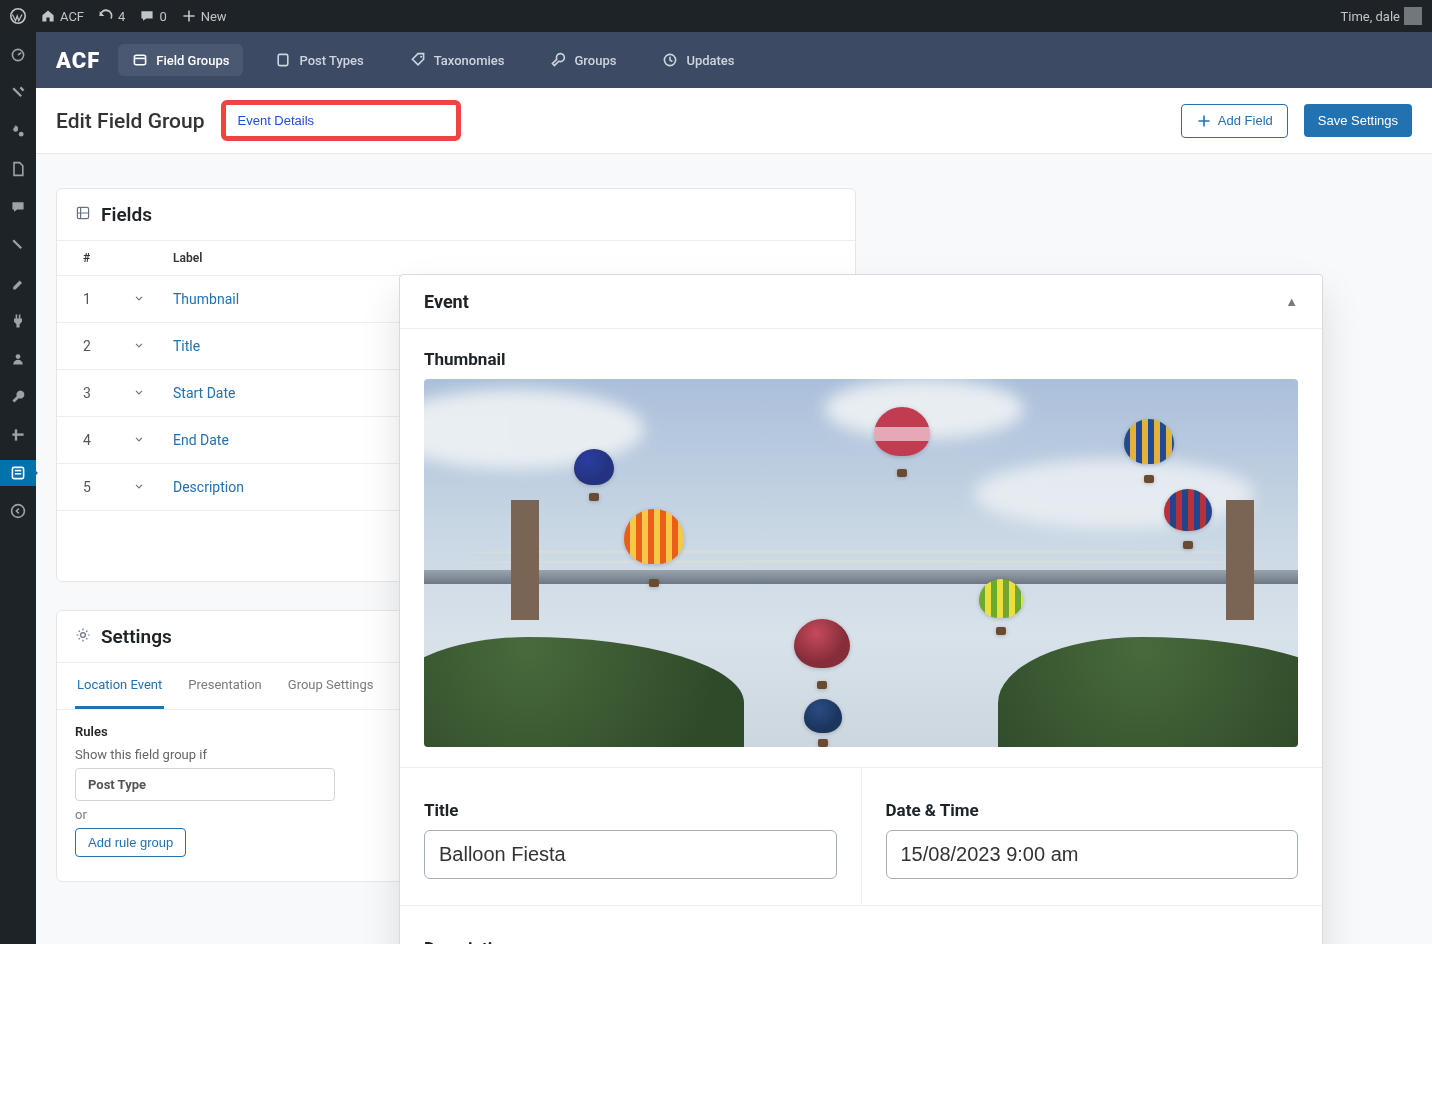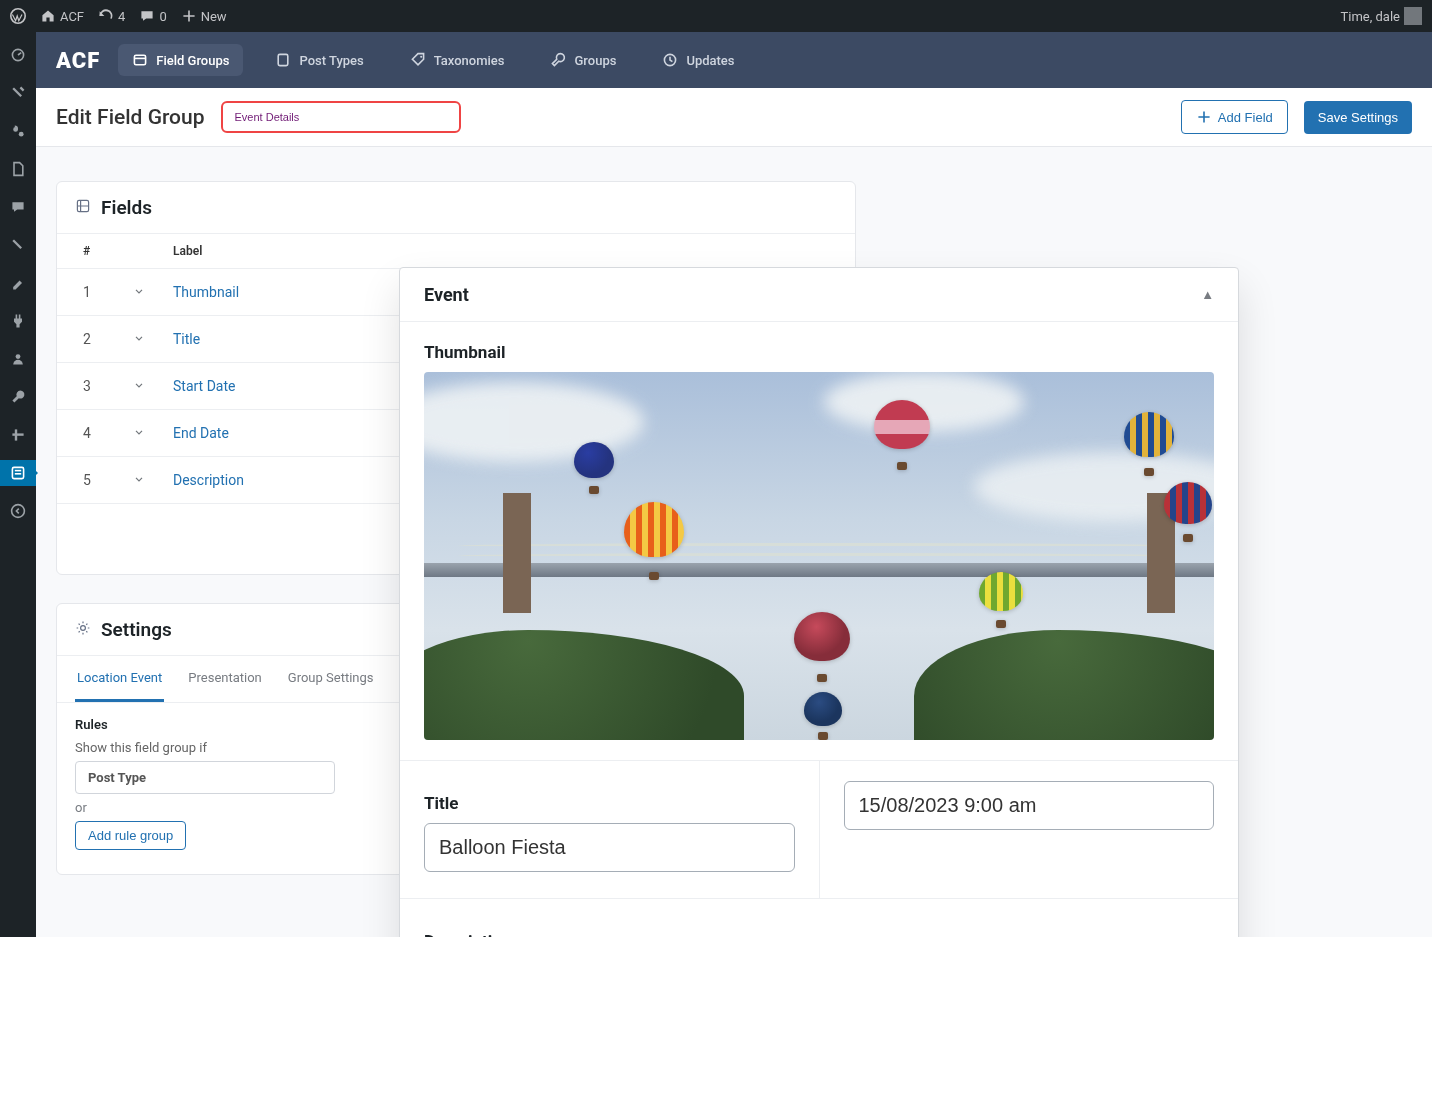--- a/index.html
+++ b/index.html
@@ -16,21 +16,21 @@
   .sideicon.active::after { content:""; position:absolute; right:-8px; top:50%; transform:translateY(-50%); border:6px solid transparent; border-left-color:#0073aa; }
 
   .content { flex:1; background:#f8f9fb; }
   .topbar { background:#3c4a63; height:56px; display:flex; align-items:center; padding:0 20px; gap:18px; }
   .logo { font-weight:900; font-size:22px; color:#fff; letter-spacing:1px; }
   .topbtn { display:inline-flex; align-items:center; gap:8px; padding:8px 14px; border-radius:6px; color:#cfd5df; font-weight:500; }
   .topbtn.active { background:#4a5872; color:#fff; }
 
   .headrow { background:#fff; padding:12px 20px; display:flex; align-items:center; gap:16px; border-bottom:1px solid #e5e7eb; }
   .headrow h1 { font-size:21px; font-weight:500; color:#333; }
-  .title-input { border:2px solid #ef4444; border-radius:6px; padding:8px 12px; font-size:11px; min-width:240px; color:#701a75; }
+  .title-input { border:5px solid #ef4444; border-radius:6px; padding:8px 12px; font-size:13px; min-width:240px; color:#1d4ed8; }
   .spacer { flex:1; }
   .btn-outline { border:1px solid #2271b1; color:#2271b1; background:#fff; padding:8px 14px; border-radius:4px; display:inline-flex; align-items:center; gap:6px; font-size:13px; }
   .btn-solid { background:#2271b1; color:#fff; padding:9px 14px; border-radius:4px; border:none; font-size:13px; }
 
   .panel-area { padding:34px 20px; position:relative; }
   .card { background:#fff; border:1px solid #e5e7eb; border-radius:6px; margin-bottom:28px; }
   .card-head { display:flex; align-items:center; gap:10px; padding:14px 18px; border-bottom:1px solid #eceef1; }
   .card-head h2 { font-size:19px; font-weight:600; color:#1d2327; }
   .tbl-head { display:flex; padding:10px 26px; font-size:12px; font-weight:600; color:#333; border-bottom:1px solid #eceef1; }
   .col-n { width:50px; }
@@ -44,21 +44,21 @@
   .tab { padding:14px 2px; font-size:13px; color:#787c82; border-bottom:3px solid transparent; }
   .tab.active { color:#2271b1; border-bottom-color:#2271b1; }
   .settings-body { padding:14px 18px 24px; font-size:13px; }
   .settings-body .lbl { font-weight:600; margin-bottom:4px; color:#1d2327; }
   .settings-body .sub { color:#666; margin:8px 0 6px; }
   .ruleselect { border:1px solid #d1d5db; border-radius:4px; padding:8px 12px; color:#555; max-width:260px;font-weight:bold; }
   .or { color:#787c82; margin:6px 0; }
   .rulebtn { border:1px solid #2271b1; color:#2271b1; background:#fff; padding:6px 12px; border-radius:4px; font-size:13px; }
 
   
-  .editor-panel { position:absolute; top:120px; left:363px; width:840px; background:#fff; border:1px solid #d6d9dd; border-radius:4px; box-shadow:0 20px 40px rgba(0,0,0,.12); }
+  .editor-panel { position:absolute; top:120px; left:363px; width:924px; background:#fff; border:1px solid #d6d9dd; border-radius:4px; box-shadow:0 20px 40px rgba(0,0,0,.12); }
   .ep-head { display:flex; align-items:center; justify-content:space-between; padding:16px 24px; border-bottom:1px solid #eceef1; }
   .ep-head h3 { font-size:18px; font-weight:700; color:#1d2327; }
   .chev { color:#787c82; }
   .ep-body { padding:8px 24px 0; }
   .section-label { font-size:17px; font-weight:700; color:#1d2327; margin:12px 0 10px; }
   .thumb-box { height:368px; border-radius:4px; position:relative; overflow:hidden; background:linear-gradient(180deg,#aabfda 0,#c8d6e4 40%,#d9e2ea 70%,#cbd6df 100%); }
   .bridge { position:absolute; left:0; right:0; top:52%; height:14px; background:linear-gradient(#9aa3ad,#6e7884); }
   .bridge::before, .bridge::after { content:""; position:absolute; left:4%; right:4%; height:3px; background:#d7ded9; }
   .bridge::before { top:-20px; border-radius:50% 50% 0 0/100% 100% 0 0; }
   .bridge::after  { top:-10px; border-radius:50% 50% 0 0/100% 100% 0 0; }
@@ -398,20 +398,21 @@
                 <div class="bk"></div>
               </div>
           </div>
         </div>
         <div class="split">
           <div class="half">
             <div class="section-label">Title</div>
             <input class="biginput" value="Balloon Fiesta" style="">
           </div>
           <div class="half">
+            <div class="section-label">Date &amp; Time</div>
             <input class="biginput" value="15/08/2023 9:00 am" style="">
           </div>
         </div>
         <div class="desc-section">
           <div class="section-label">Description</div>
           <button class="media-btn">
             <svg width="20" height="20" viewBox="0 0 20 20" fill="#2271b1">
                 <path d="M6 3a4 4 0 014 4v1a3 3 0 11-3-3H6z"></path>
                 <circle cx="14" cy="14" r="3"></circle>
               </svg>

